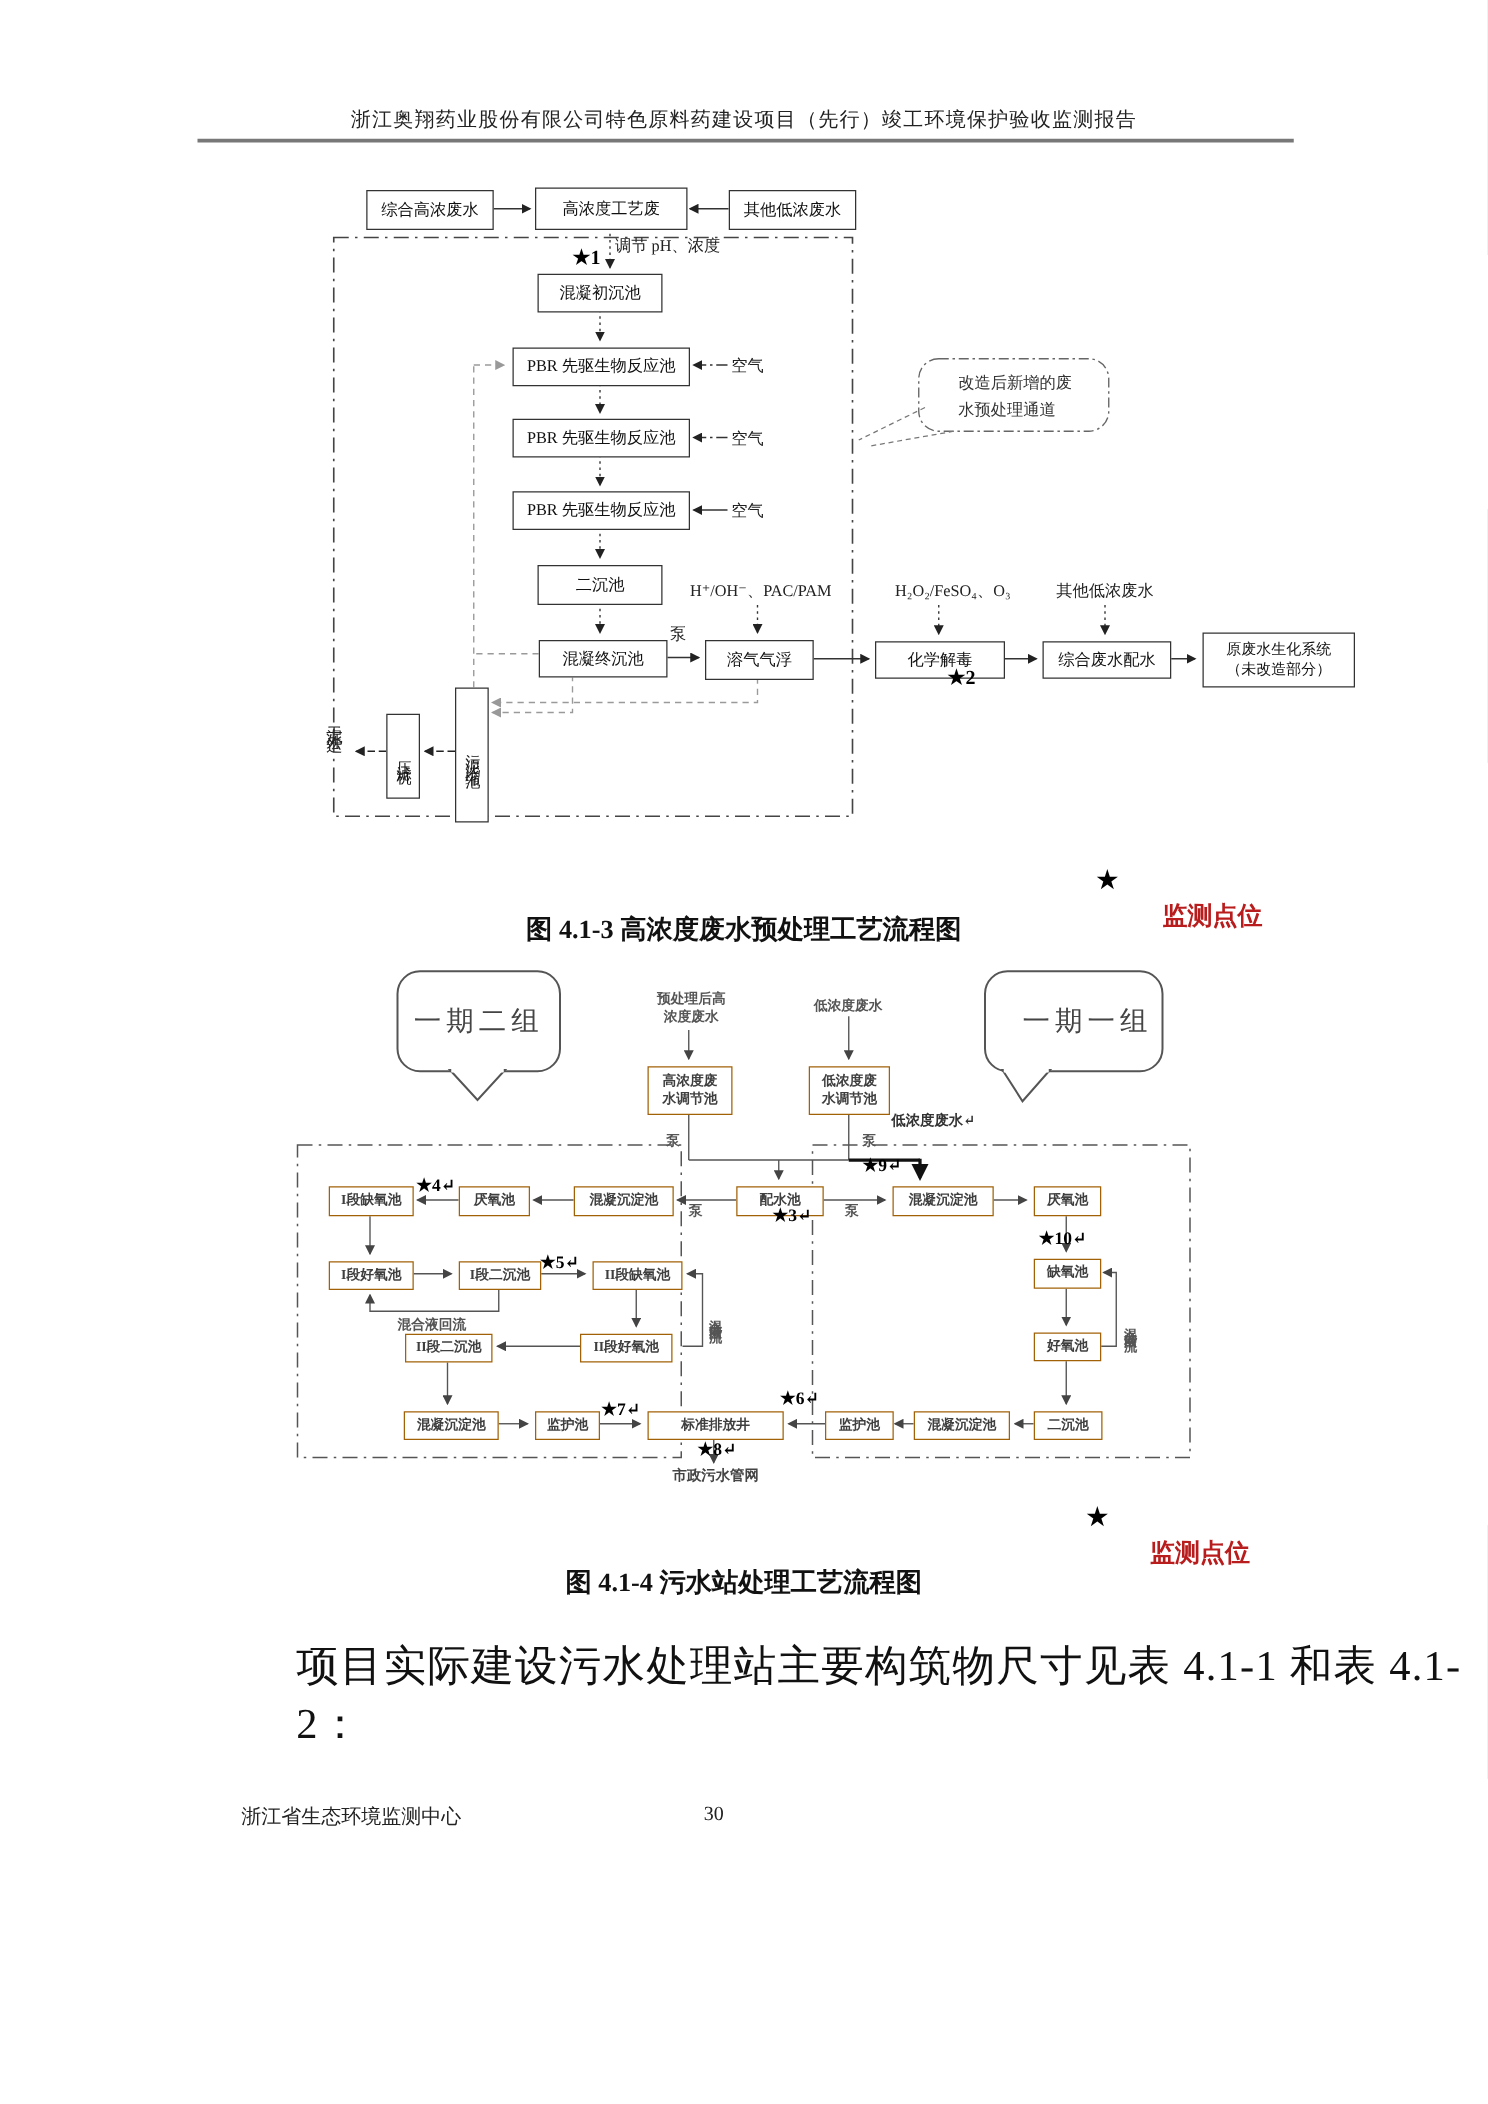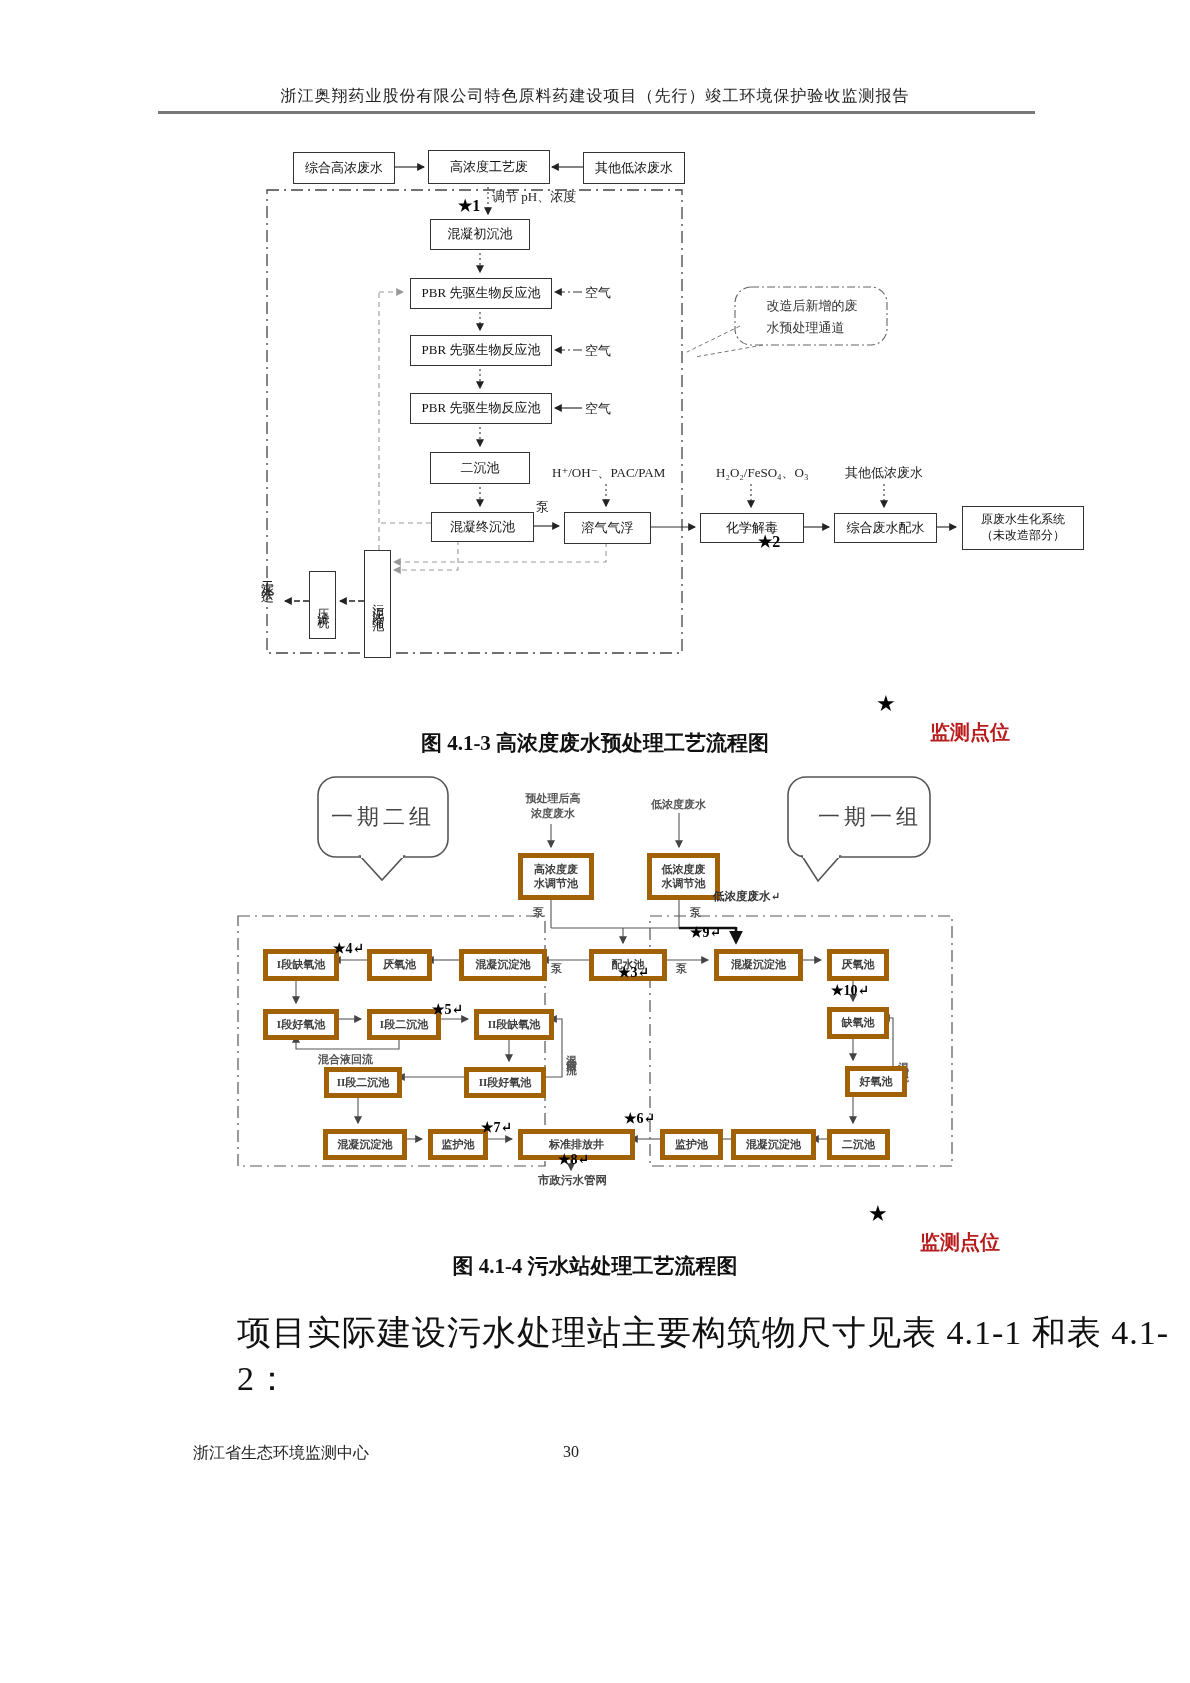--- a/index.html
+++ b/index.html
@@ -4,21 +4,21 @@
 <style>
   html,body { margin:0; padding:0; background:#e8e8e8; }
   .page { position:relative; width:1190px; height:1683px; background:#ffffff; margin:0 auto;
           font-family:"Liberation Serif","DejaVu Serif",serif; overflow:hidden; }
   svg.lines { position:absolute; left:0; top:0; z-index:1; pointer-events:none; }
   .hdr { position:absolute; left:0; top:86px; width:100%; text-align:center;
          font-size:16px; color:#222; letter-spacing:1px; z-index:2; }
   .hdr-rule { position:absolute; left:158px; top:111px; width:877px; height:3px; background:#787878; z-index:2; }
   .b1 { position:absolute; border:1px solid #333; background:#fff; display:flex; align-items:center;
         justify-content:center; text-align:center; font-size:13px; color:#111; line-height:1.3; z-index:2; }
-  .b2 { position:absolute; border:5px solid #a16207; background:#fff; display:flex; align-items:center;
+  .b2 { position:absolute; border:1px solid #a16207; background:#fff; display:flex; align-items:center;
         justify-content:center; text-align:center; font-size:11px; font-weight:700; color:#3f3f3f;
         line-height:1.25; z-index:2; }
   .lb  { position:absolute; font-size:13px; color:#222; white-space:nowrap; z-index:2; }
   .lb2 { position:absolute; font-size:11px; font-weight:700; color:#555; z-index:2; text-align:center; }
   .star { position:absolute; font-size:14px; font-weight:700; color:#000; white-space:nowrap; z-index:3; }
   .vt { writing-mode:vertical-rl; letter-spacing:4px; white-space:normal; }
   .pre { white-space:pre-line; }
   .legend-star { position:absolute; font-size:22px; color:#000; z-index:2; }
   .legend-lb { position:absolute; font-size:20px; font-weight:700; color:#b91c1c; z-index:2;margin-top:24px; }
   .cap { position:absolute; left:0; width:100%; text-align:center; font-size:21px; font-weight:700; color:#111; z-index:2; }
@@ -233,21 +233,21 @@
   <div class="star" style="left:432px;top:1001px">★5↵</div>
   <div class="b2" style="left:474px;top:1009px;width:70px;height:21px">II段缺氧池</div>
   <div class="lb2 vt" style="left:564px;top:1014px;height:76px;font-size:10.5px;letter-spacing:2px">混合液回流</div>
   <div class="lb2" style="left:318px;top:1052px">混合液回流</div>
   <div class="b2" style="left:324px;top:1067px;width:68px;height:21px">II段二沉池</div>
   <div class="b2" style="left:464px;top:1067px;width:72px;height:21px">II段好氧池</div>
 
   <div class="star" style="left:831px;top:982px">★10↵</div>
   <div class="b2" style="left:827px;top:1007px;width:52px;height:22px">缺氧池</div>
   <div class="lb2 vt" style="left:896px;top:1020px;height:78px;font-size:10.5px;letter-spacing:2px">混合液回流</div>
-  <div class="b2" style="left:845px;top:1066px;width:52px;height:21px">好氧池</div>
+  <div class="b2" style="left:827px;top:1066px;width:52px;height:21px">好氧池</div>
 
   <div class="b2" style="left:323px;top:1129px;width:74px;height:21px">混凝沉淀池</div>
   <div class="b2" style="left:428px;top:1129px;width:50px;height:21px">监护池</div>
   <div class="star" style="left:481px;top:1119px">★7↵</div>
   <div class="b2" style="left:518px;top:1129px;width:107px;height:21px">标准排放井</div>
   <div class="star" style="left:624px;top:1110px">★6↵</div>
   <div class="b2" style="left:660px;top:1129px;width:53px;height:21px">监护池</div>
   <div class="b2" style="left:731px;top:1129px;width:75px;height:21px">混凝沉淀池</div>
   <div class="b2" style="left:827px;top:1129px;width:53px;height:21px">二沉池</div>
   <div class="star" style="left:558px;top:1151px">★8↵</div>

